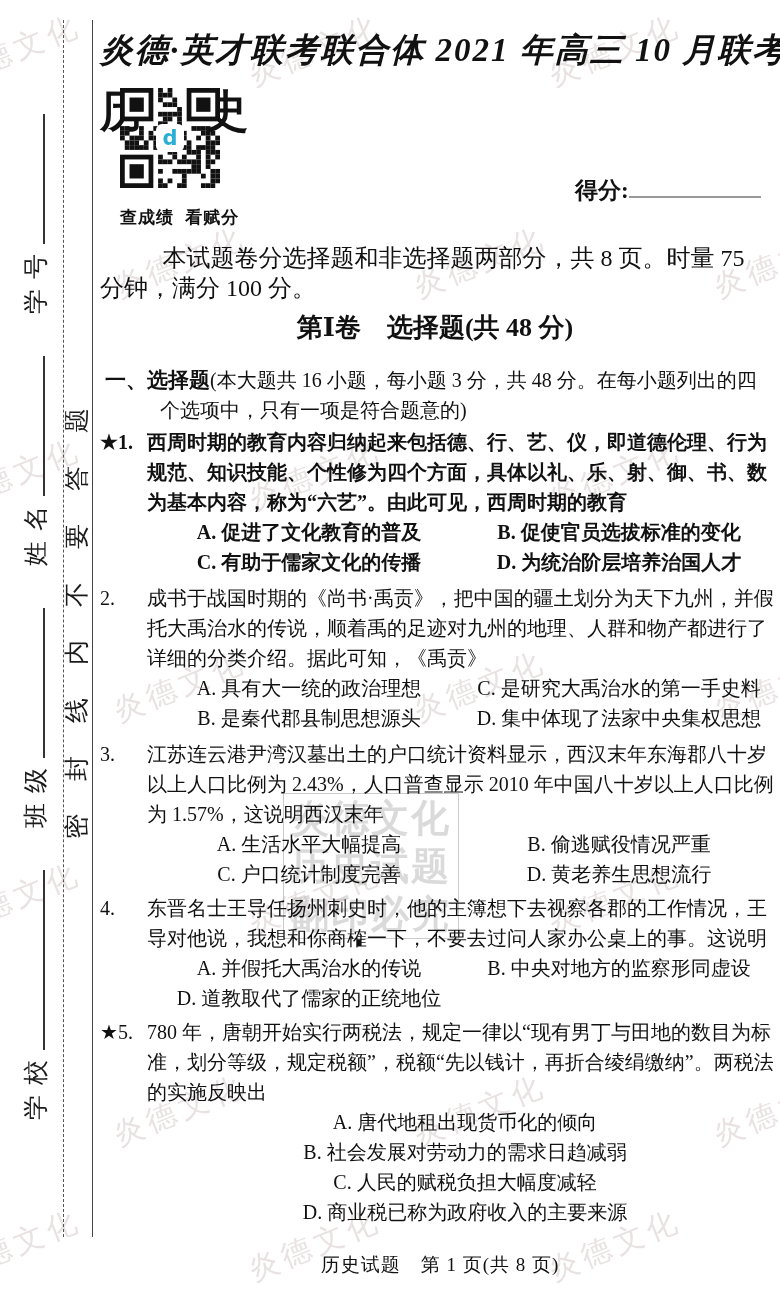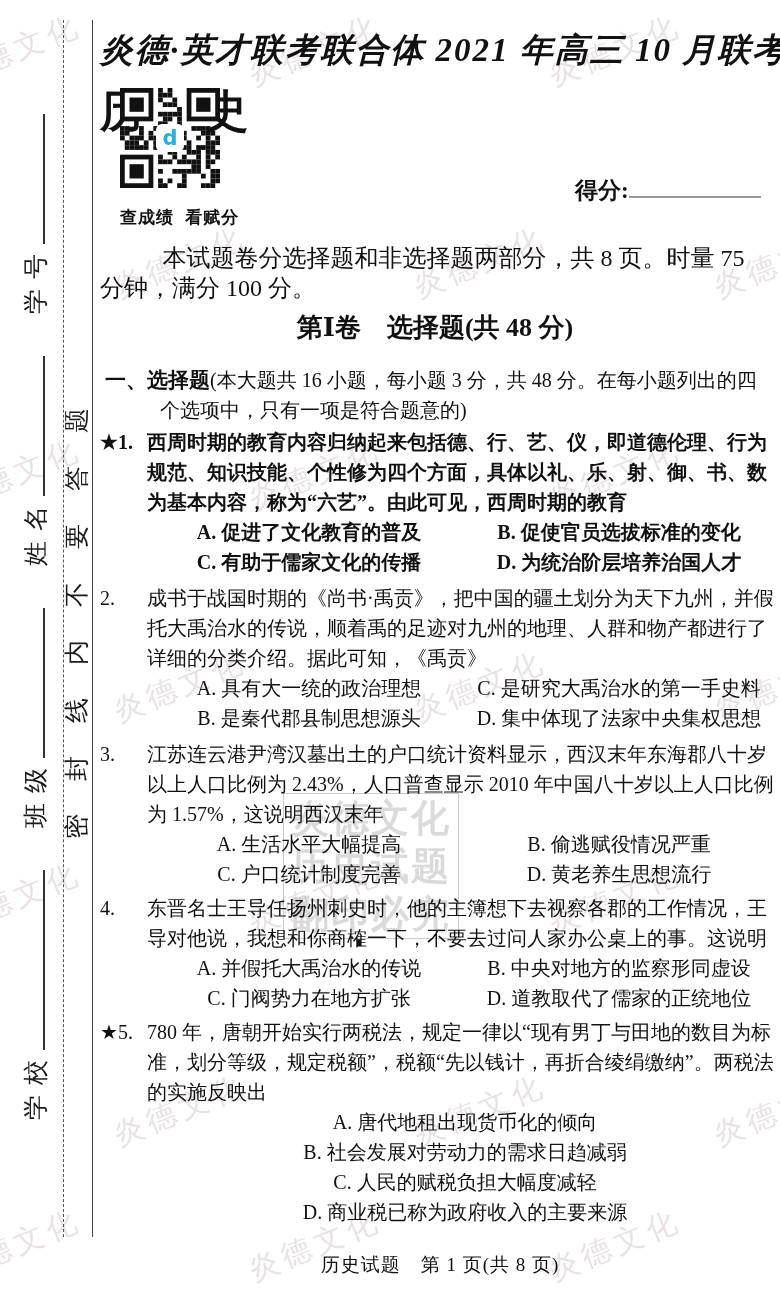--- a/index.html
+++ b/index.html
@@ -333,21 +333,20 @@
       <span class="opt">D. 黄老养生思想流行</span>
     </div>
   </div>
 
   <div class="q mt4">
     <span class="q-label">4.</span>
     <span class="q-body">东晋名士王导任扬州刺史时，他的主簿想下去视察各郡的工作情况，王导对他说，我想和你商榷一下，不要去过问人家办公桌上的事。这说明</span>
     <div class="opts2">
       <span class="opt">A. 并假托大禹治水的传说</span>
       <span class="opt">B. 中央对地方的监察形同虚设</span>
-      <span class="opt">C. 门阀势力在地方扩张</span>
       <span class="opt">D. 道教取代了儒家的正统地位</span>
     </div>
   </div>
 
   <div class="q mt4">
     <span class="q-label">★5.</span>
     <span class="q-body">780 年，唐朝开始实行两税法，规定一律以“现有男丁与田地的数目为标准，划分等级，规定税额”，税额“先以钱计，再折合绫绢缴纳”。两税法的实施反映出</span>
     <div class="opts1">
       <span class="opt">A. 唐代地租出现货币化的倾向</span>
       <span class="opt">B. 社会发展对劳动力的需求日趋减弱</span>

